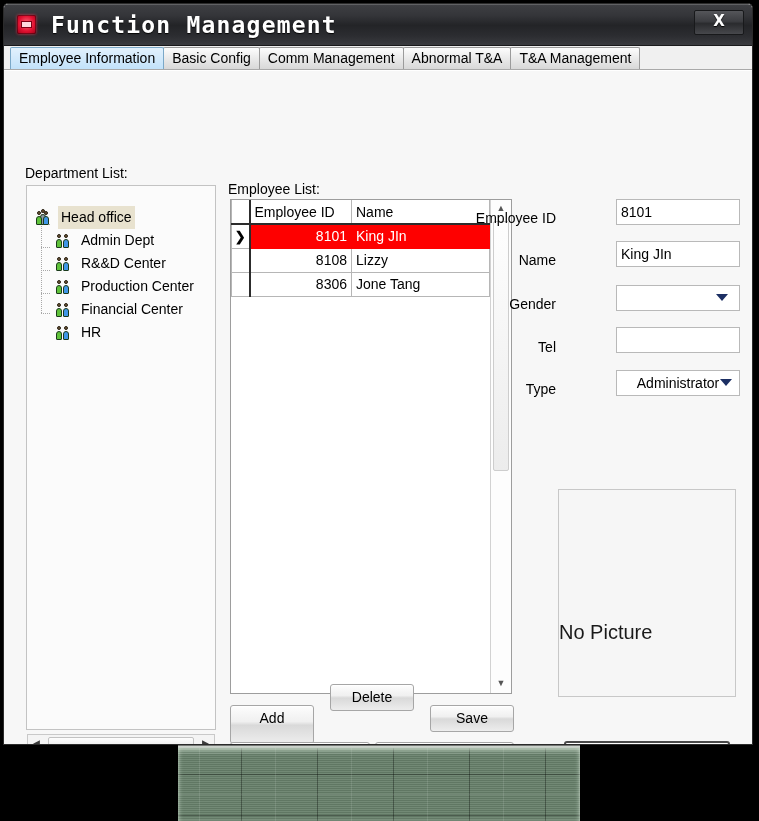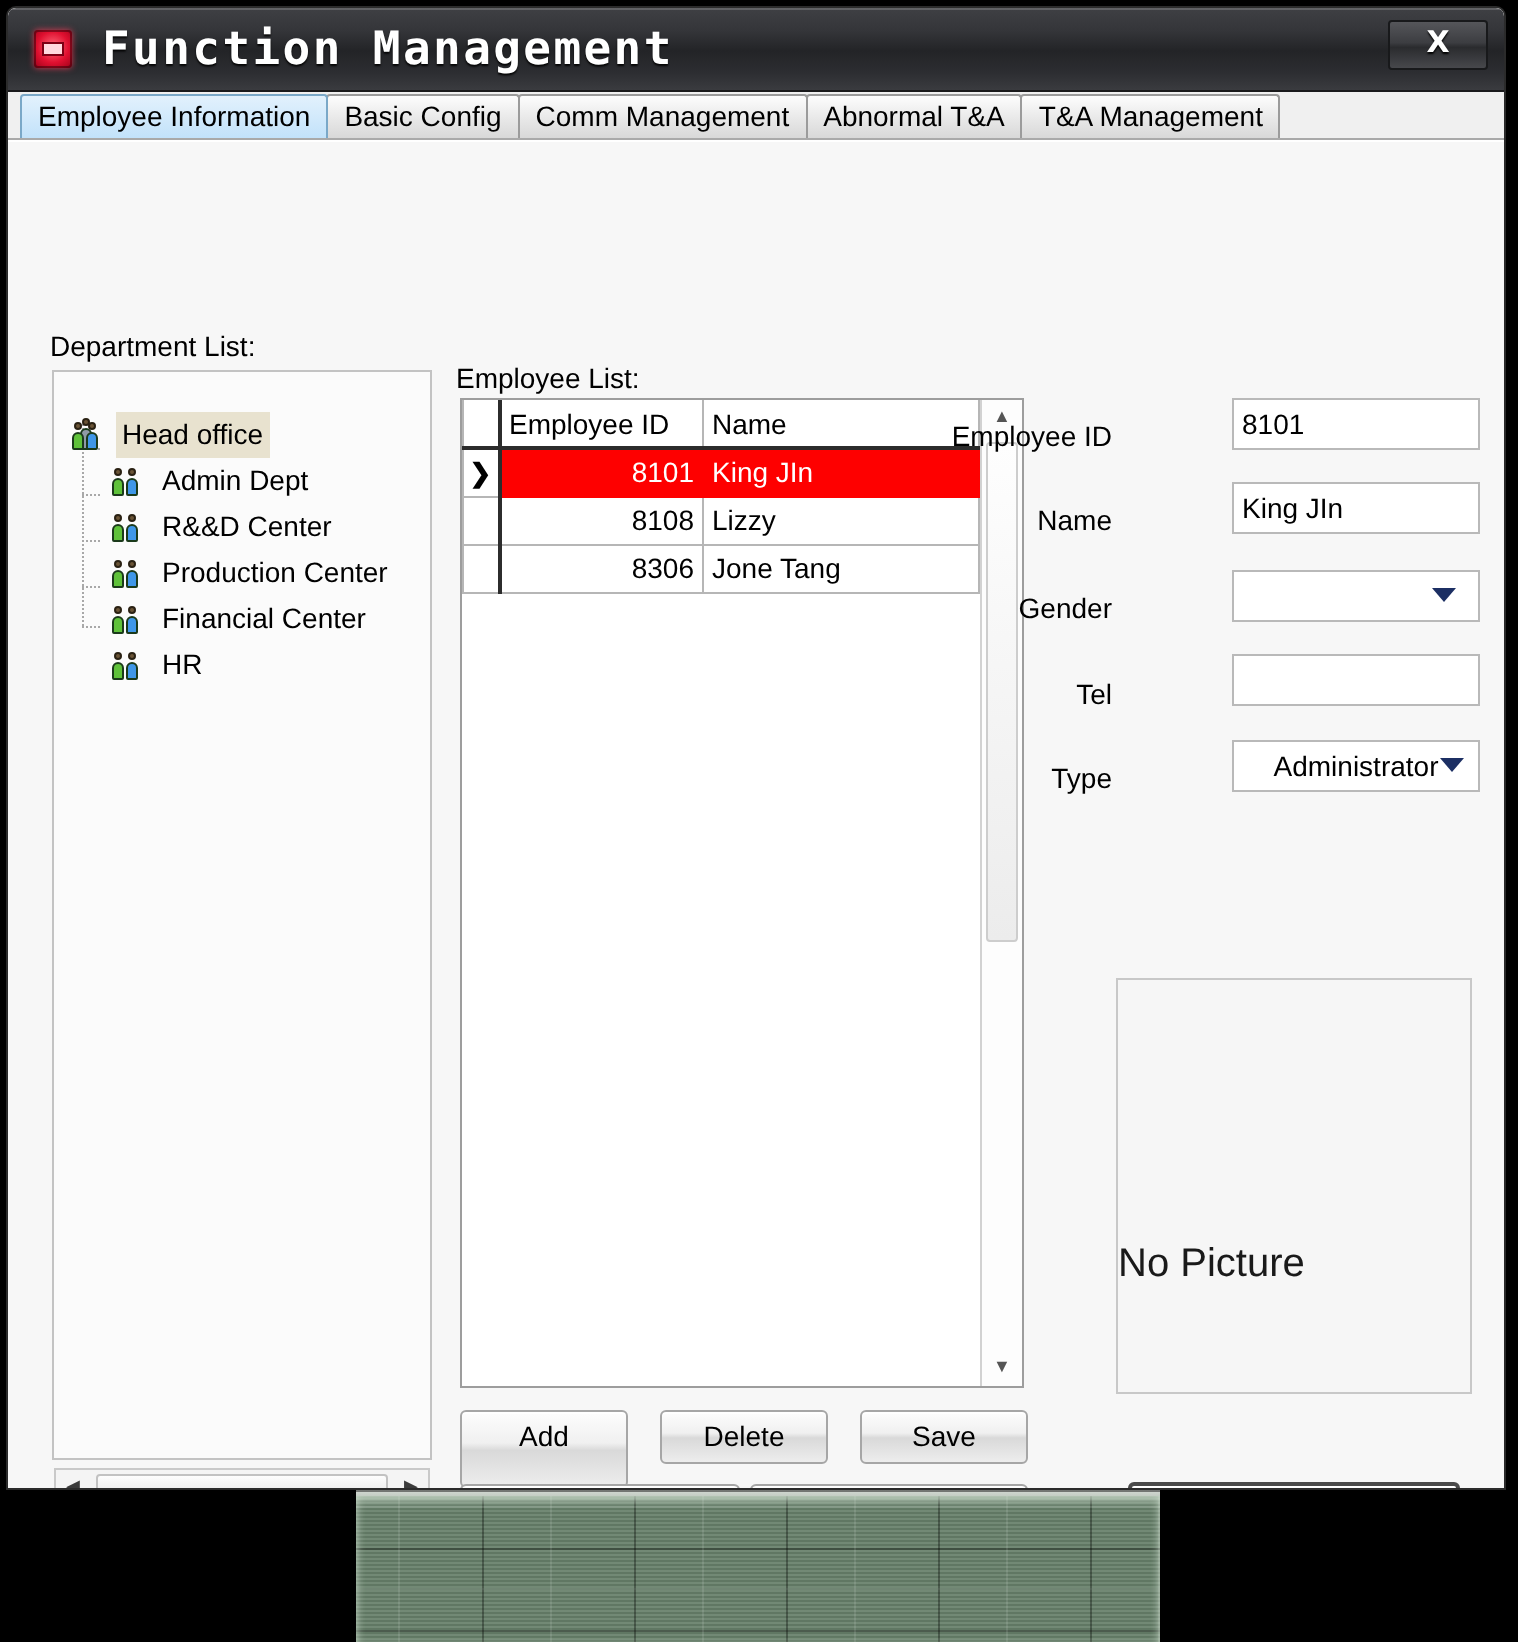--- a/index.html
+++ b/index.html
@@ -561,21 +561,21 @@
         </tbody>
       </table>
       <div id="emp-vscroll">
         <div class="sb-arrow up">▲</div>
         <div class="sb-thumb"></div>
         <div class="sb-arrow down">▼</div>
       </div>
     </div>
 
     <div class="btn" style="left:226px; top:634px; width:84px; height:39px; line-height:25px;">Add</div>
-    <div class="btn" style="left:326px; top:634px; width:84px; height:27px; line-height:25px;">Delete</div>
+    <div class="btn" style="left:326px; top:613px; width:84px; height:27px; line-height:25px;">Delete</div>
     <div class="btn" style="left:426px; top:634px; width:84px; height:27px; line-height:25px;">Save</div>
     <div class="btn" style="left:226px; top:671px; width:140px; height:27px; line-height:25px;">Export</div>
     <div class="btn" style="left:371px; top:671px; width:139px; height:27px; line-height:25px;">Import</div>
 
     <div class="form-label" style="left:452px; top:139px; width:100px;">Employee ID</div>
     <div class="form-input" style="left:612px; top:128px; width:124px;">8101</div>
 
     <div class="form-label" style="left:452px; top:181px; width:100px;">Name</div>
     <div class="form-input" style="left:612px; top:170px; width:124px;">King JIn</div>
 

